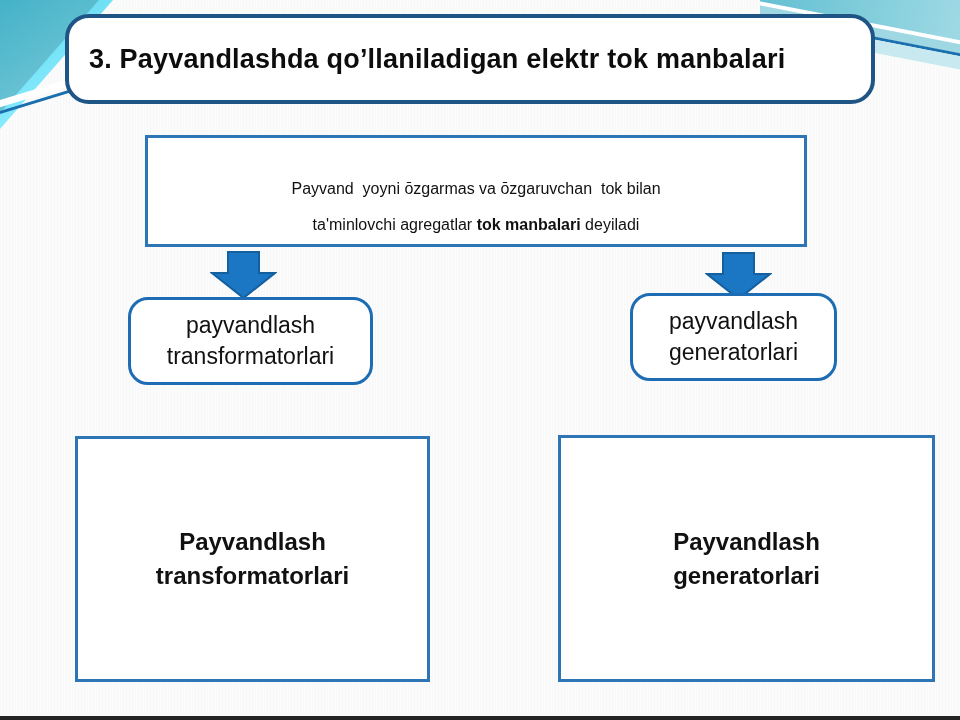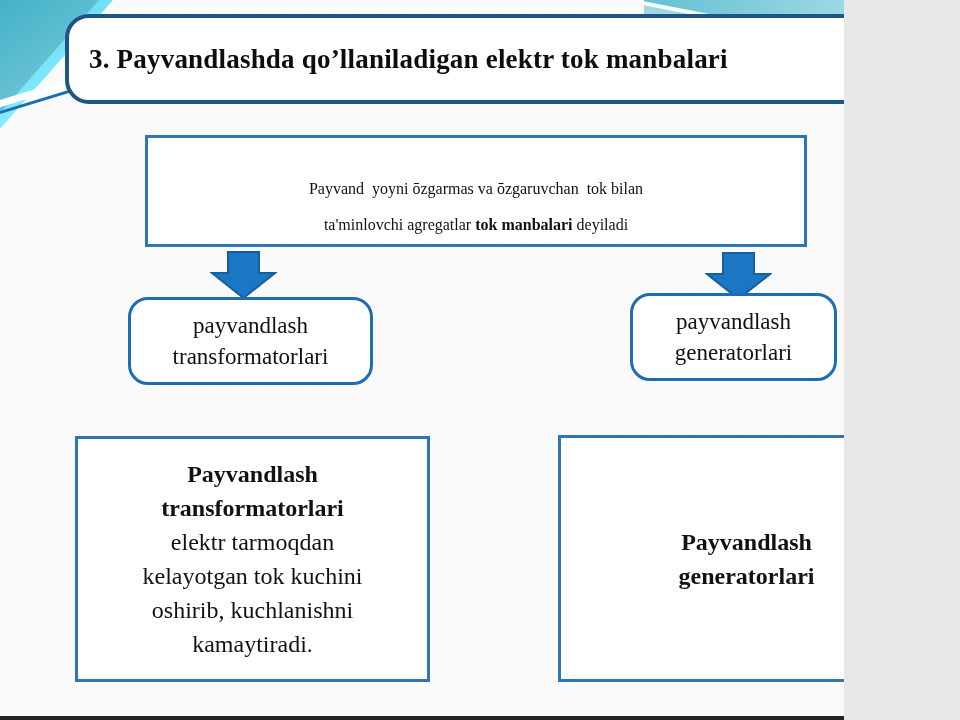--- a/index.html
+++ b/index.html
@@ -1,26 +1,26 @@
 <!DOCTYPE html>
 <html style="--accent_navy: #1f5585; --box_border_blue: #2e75b6; --pill_border_blue: #1e6db4; --arrow_fill: #1b76c4; --arrow_stroke: #14609e; --teal_dark: #44b2c8; --teal_light: #a6dde7; --accent_line_blue: #1a6faf; --bottom_bar: #242424;"><head>
 <meta charset="utf-8">
 <style>
   html, body { margin: 0; padding: 0; background: #e8e8e8; }
   * { box-sizing: border-box; }
 
   .slide {
     position: relative;
-    width: 844px;
+    width: 960px;
     height: 720px;
     background:
       repeating-linear-gradient(90deg, rgba(190,200,210,0.06) 0 1px, transparent 1px 3px),
       #fbfbfb;
     overflow: hidden;
-    font-family: Liberation Serif, serif;
+    font-family: Liberation Sans, sans-serif;
     color: #111;
   }
 
   
   .deco-tl {
     position: absolute; left: 0; top: 0;
     width: 240px; height: 150px;
     overflow: hidden; z-index: 1;
   }
   .deco-tl .wedge-light {
@@ -181,21 +181,20 @@
 
   <div class="pill pill-left">
     <span>payvandlash transformatorlari</span>
   </div>
   <div class="pill pill-right">
     <span>payvandlash generatorlari</span>
   </div>
 
   <div class="detail detail-left">
     <span class="heading">Payvandlash transformatorlari</span>
-    <span class="body">elektr tarmoqdan kelayotgan tok kuchini oshirib, kuchlanishni kamaytiradi.</span>
   </div>
   <div class="detail detail-right">
     <span class="heading">Payvandlash generatorlari</span>
   </div>
 
   <div class="bottom-bar"></div>
 
 </div>
 
 </body></html>

